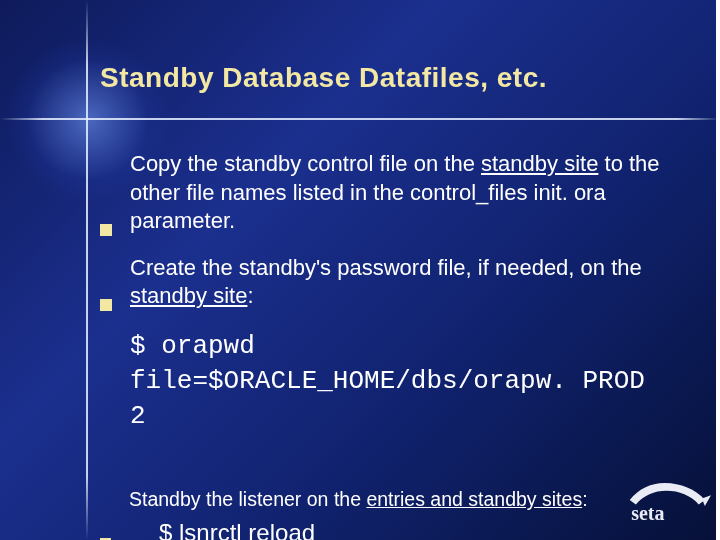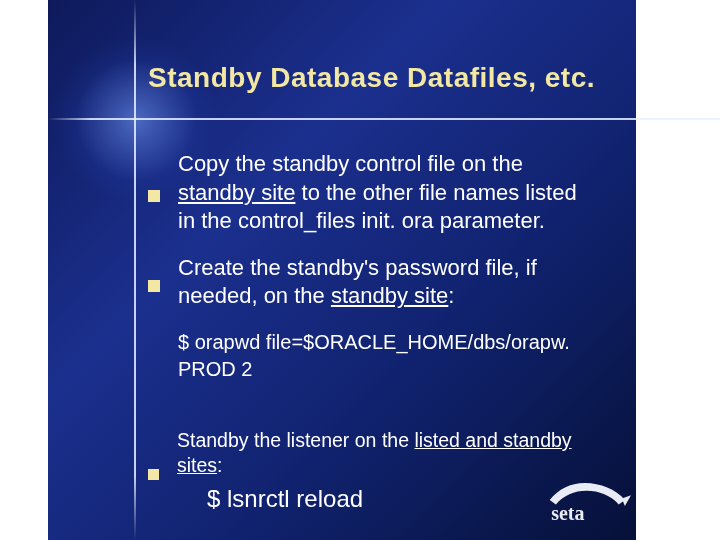--- a/index.html
+++ b/index.html
@@ -5,27 +5,26 @@
   html, body {
     margin: 0;
     padding: 0;
     width: 720px;
     height: 540px;
     overflow: hidden;
     font-family: Verdana, Geneva, sans-serif;
   }
   .slide {
     position: relative;
-    width: 588px;
+    width: 716px;
     height: 540px;
     background:
       radial-gradient(circle 110px at 88px 120px, rgba(120,160,255,0.55) 0%, rgba(40,70,190,0.15) 55%, rgba(0,0,0,0) 75%),
       linear-gradient(135deg, #0e1a5a 0%, #1b2f8e 35%, #10226e 65%, #061038 100%);
     box-sizing: border-box;
-    margin-left: 48px;
   }
   .vline {
     position: absolute;
     top: 0;
     left: 86px;
     width: 2px;
     height: 540px;
     background: linear-gradient(180deg, rgba(255,255,255,0.0) 0%, rgba(230,240,255,0.85) 12%, rgba(230,240,255,0.85) 88%, rgba(255,255,255,0.0) 100%);
   }
   .hline {
@@ -48,21 +47,21 @@
   }
   .content {
     position: absolute;
     top: 150px;
     left: 100px;
     right: 50px;
     color: #ffffff;
   }
   .bullet {
     display: flex;
-    align-items: center;
+    align-items: flex-end;
     margin-bottom: 18px;
   }
   .bullet .marker {
     flex: 0 0 auto;
     width: 12px;
     height: 12px;
     background: #f2e7a3;
     margin-top: 7px;
     margin-right: 18px;
   }
@@ -77,23 +76,24 @@
   }
   .bullet.sm .marker {
     width: 11px;
     height: 11px;
     margin-top: 6px;
   }
   .sub {
     margin-left: 30px;
     margin-top: 4px;
     margin-bottom: 18px;
-    font-size: 20px;
+    font-size: 26px;
     line-height: 1.35;
     color: #ffffff;
+    font-family: Liberation Mono, monospace;
   }
   .sub2 {
     margin-left: 30px;
     margin-top: 4px;
     font-size: 24px;
     line-height: 1.35;
     color: #ffffff;
   }
   .u { text-decoration: underline; }
   .logo {
@@ -131,21 +131,21 @@
     </div>
 
     <div class="sub">
       <span>$ orapwd file=$ORACLE_HOME/dbs/orapw. PROD 2</span><br>
       &nbsp;&nbsp;&nbsp;&nbsp;
     </div>
 
     <div class="bullet sm">
       <div class="marker"></div>
       <div class="text">
-        <span>Standby the listener on the </span><span class="u">listed and standby sites</span><span>:</span>
+        <span>Standby the listener on the </span><span class="u">entries and standby sites</span><span>:</span>
         <div class="sub2">
           <span>$ lsnrctl reload</span>
         </div>
       </div>
     </div>
 
   </div>
 
   <div class="logo">
     <svg viewBox="0 0 120 60">

